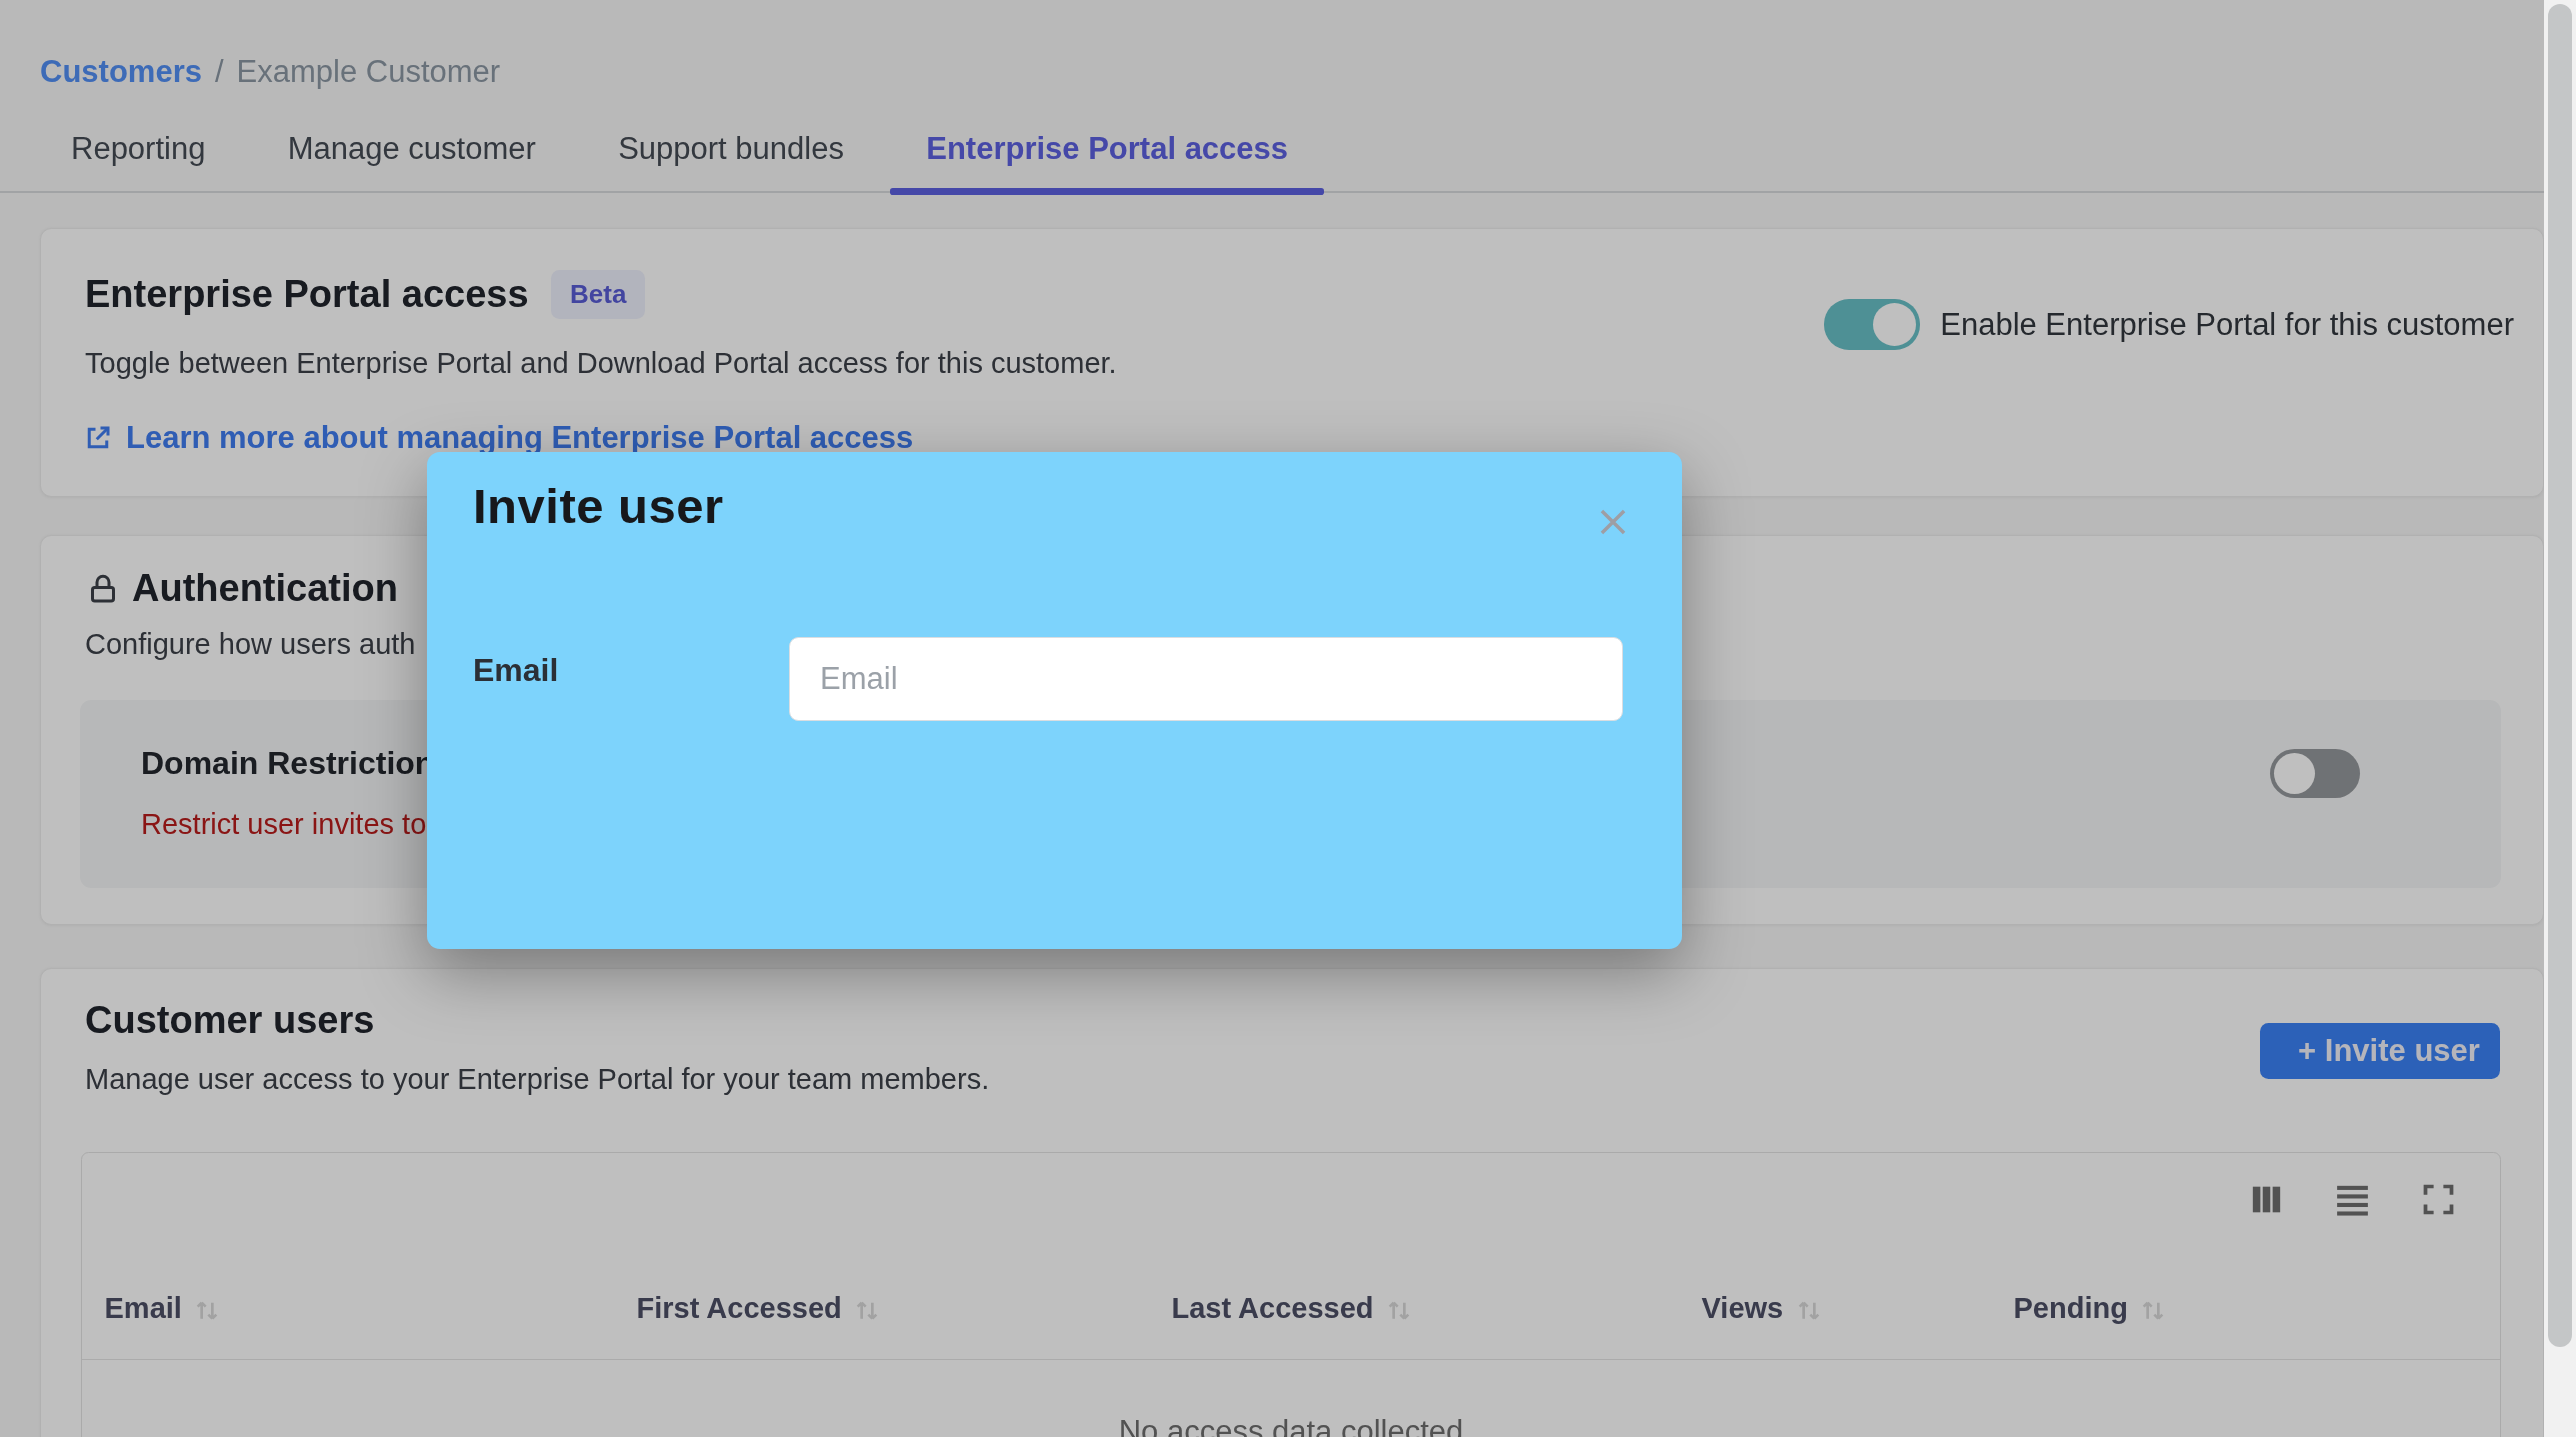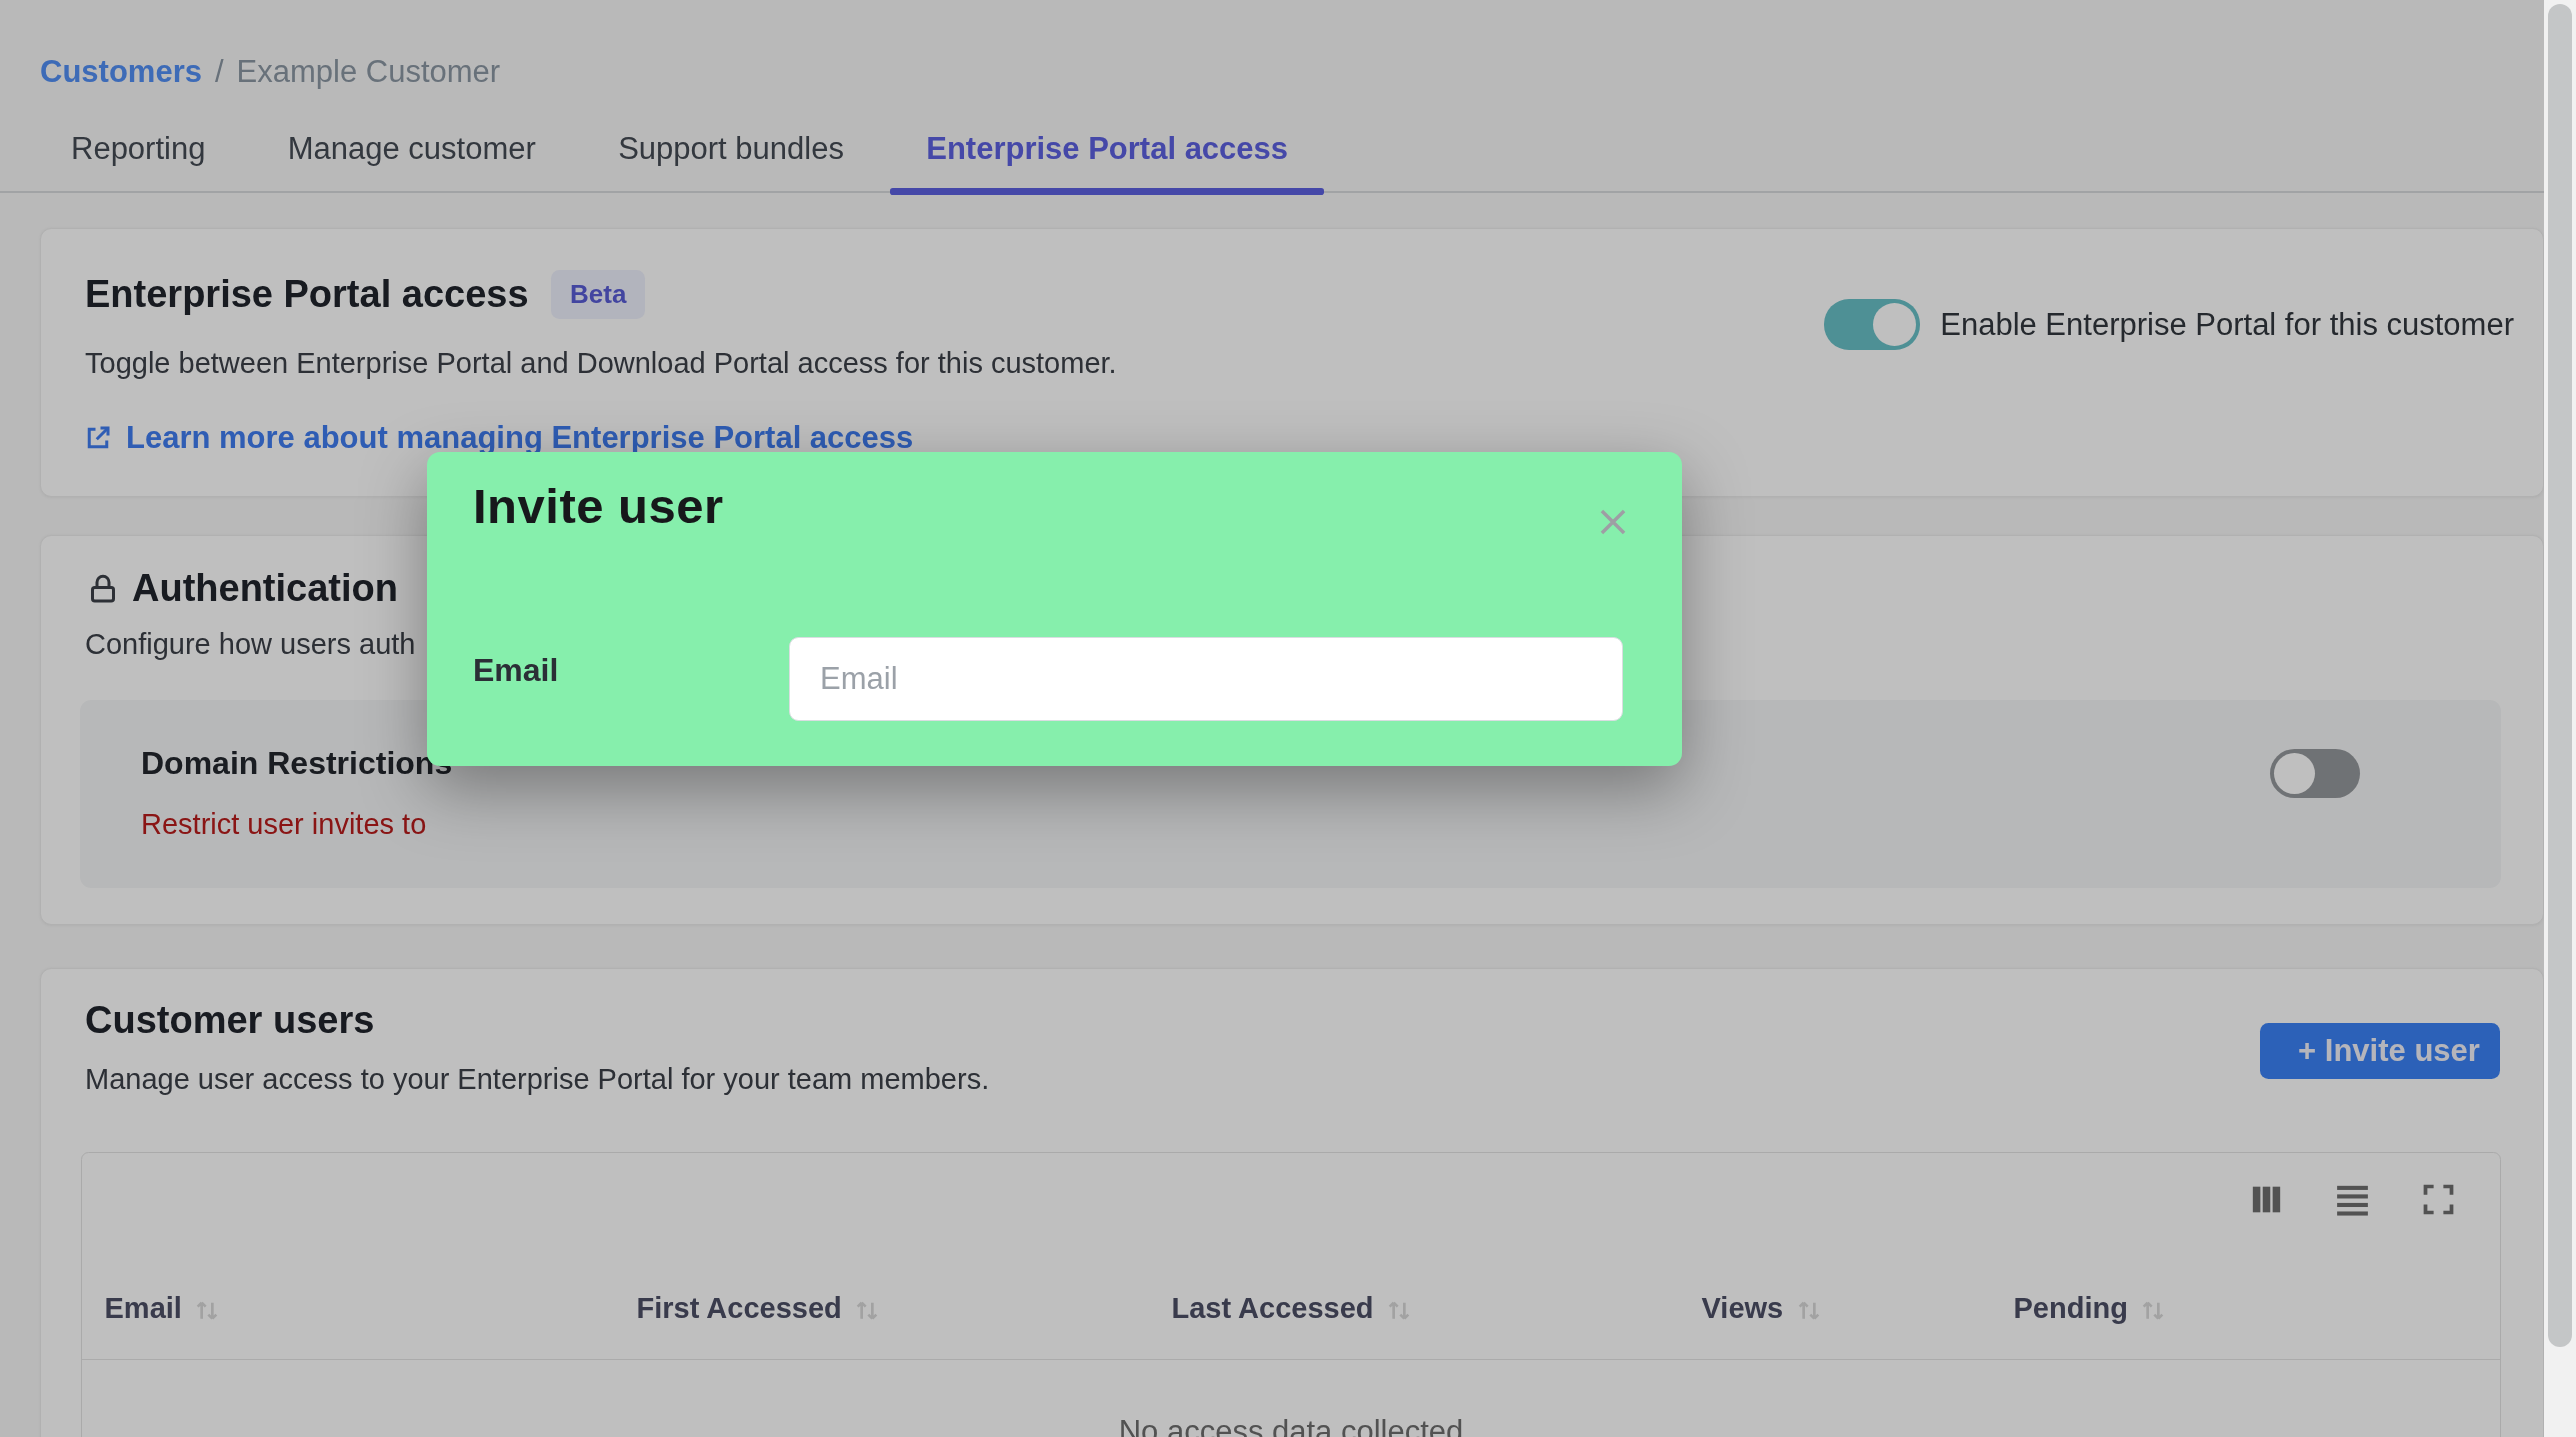--- a/index.html
+++ b/index.html
@@ -77,21 +77,21 @@
               font-size:31px;color:#6e6e6e;}
 
   
   .scrollbar{position:absolute;right:0;top:0;width:32px;height:1437px;background:#f1f1f1;z-index:30;}
   .scroll-thumb{position:absolute;left:3.8px;top:3.8px;width:24.4px;height:1343px;border-radius:12.2px;background:#c4c6c7;}
 
   
   .overlay{position:absolute;left:0;top:0;width:2544px;height:1437px;background:rgba(0,0,0,0.25);z-index:20;}
 
   
-  .modal{position:absolute;left:427px;top:452px;width:1255px;height:314px;background:#86efac;
+  .modal{position:absolute;left:427px;top:452px;width:1255px;height:497px;background:#7dd3fc;
          border-radius:13px;box-shadow:0 22.5px 66px rgba(0,0,0,0.35);z-index:40;}
   .modal-title{position:absolute;left:46px;top:26px;font-size:49px;font-weight:bold;color:#17181b;letter-spacing:0.5px;}
   .modal-close{position:absolute;right:49px;top:49px;width:41px;height:41px;cursor:pointer;
                display:flex;align-items:center;justify-content:center;}
   .field-label{position:absolute;left:46px;top:200px;font-size:32px;font-weight:bold;color:#2b2f36;}
   .email-input{position:absolute;left:362px;top:185px;width:834px;height:84px;border:1.9px solid #dadde1;
                border-radius:9.4px;font-size:31px;color:#20242c;padding:0 30px;font-family:inherit;outline:none;}
   .email-input::placeholder{color:#9ba1a8;}
   .modal-actions{position:absolute;right:96px;top:303px;display:flex;gap:33px;}
   .btn{height:56px;border-radius:8.5px;font-size:31px;font-weight:bold;font-family:inherit;

